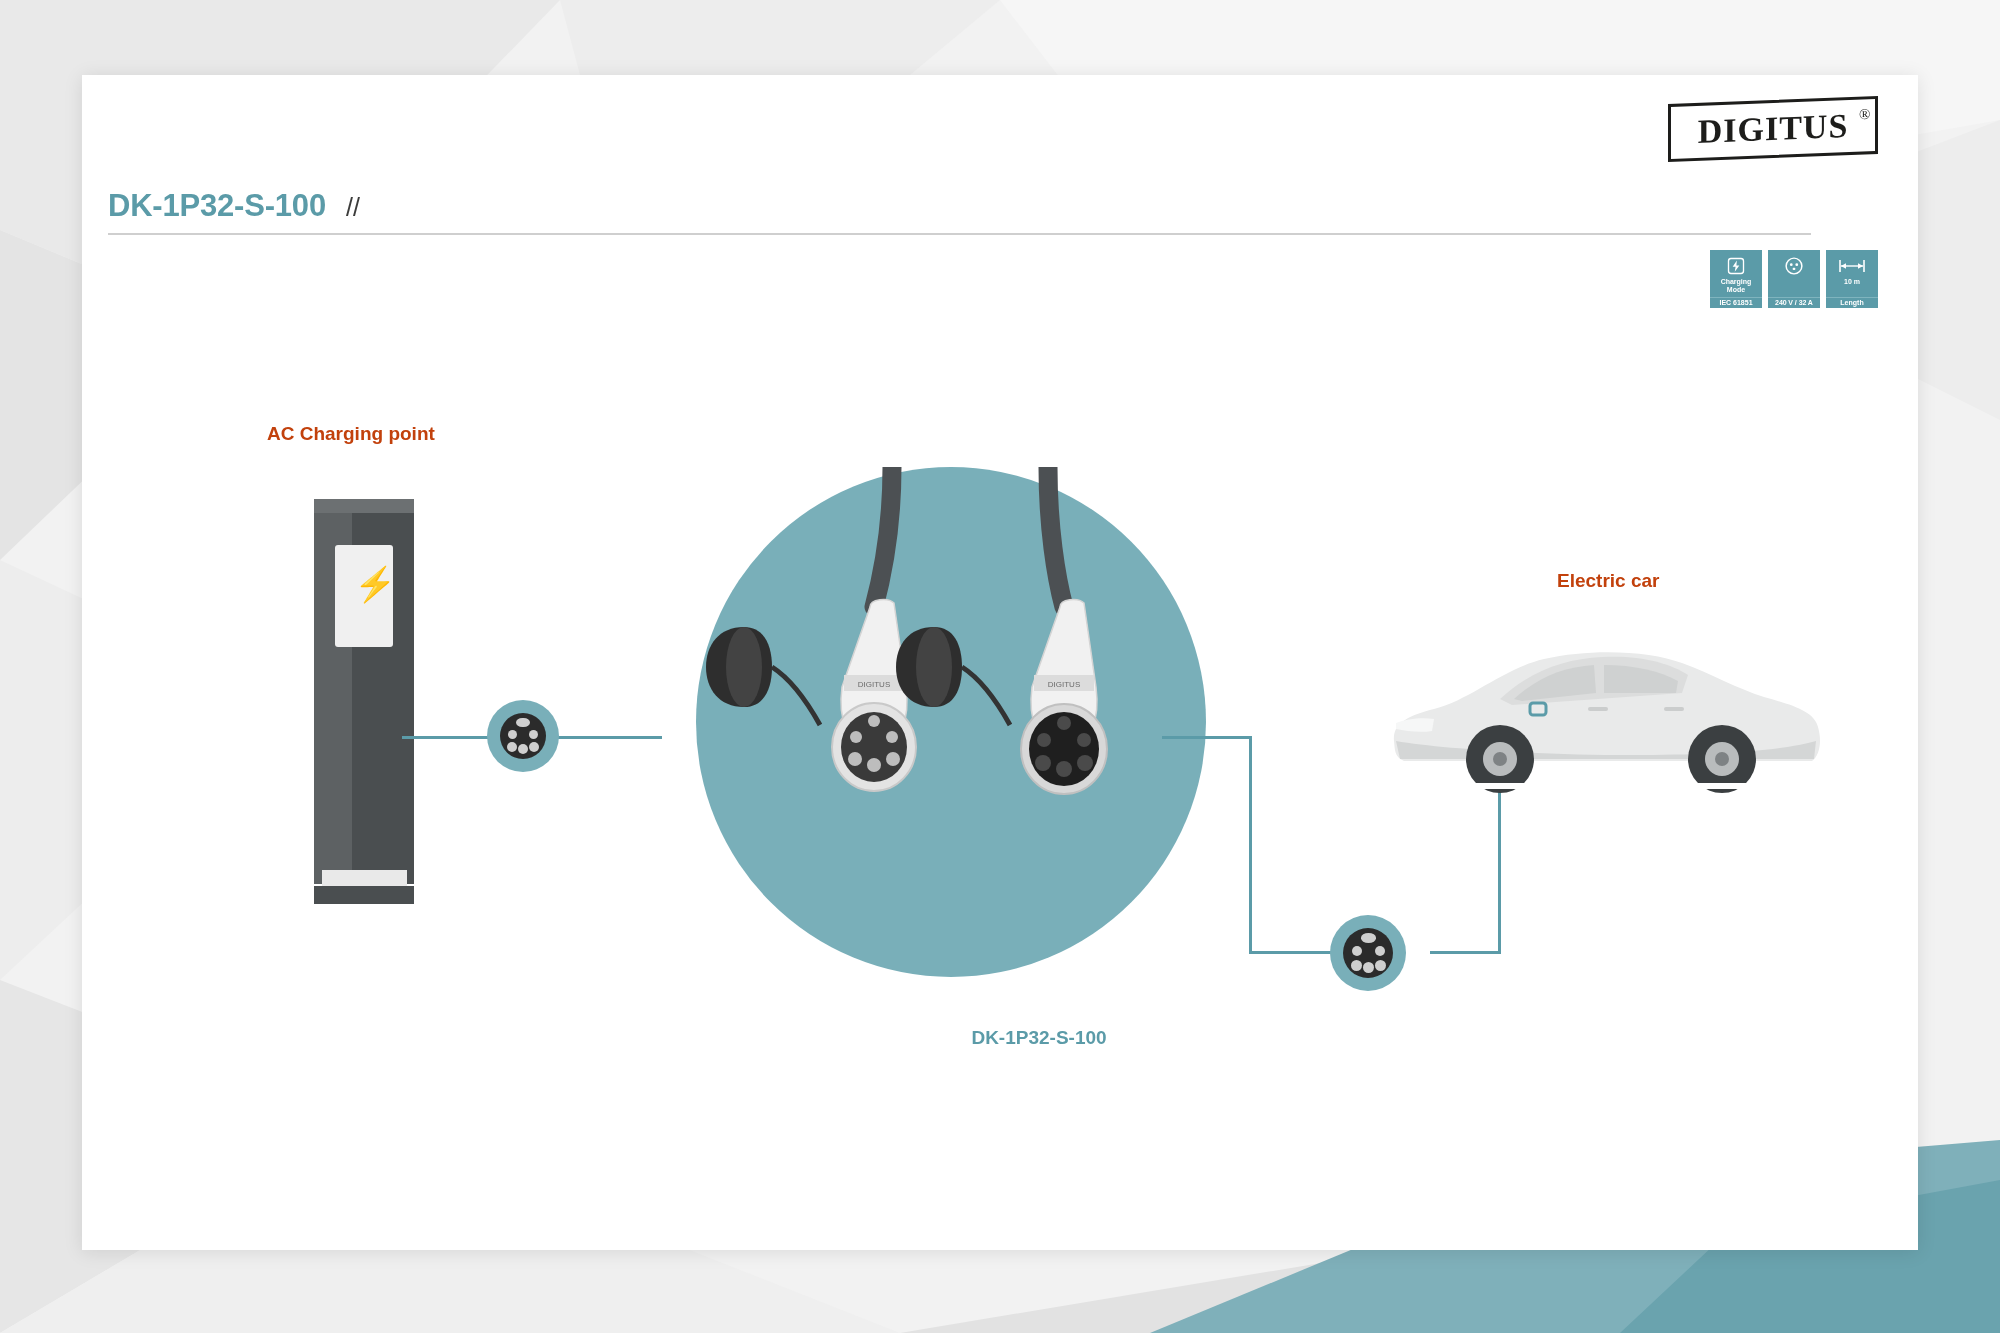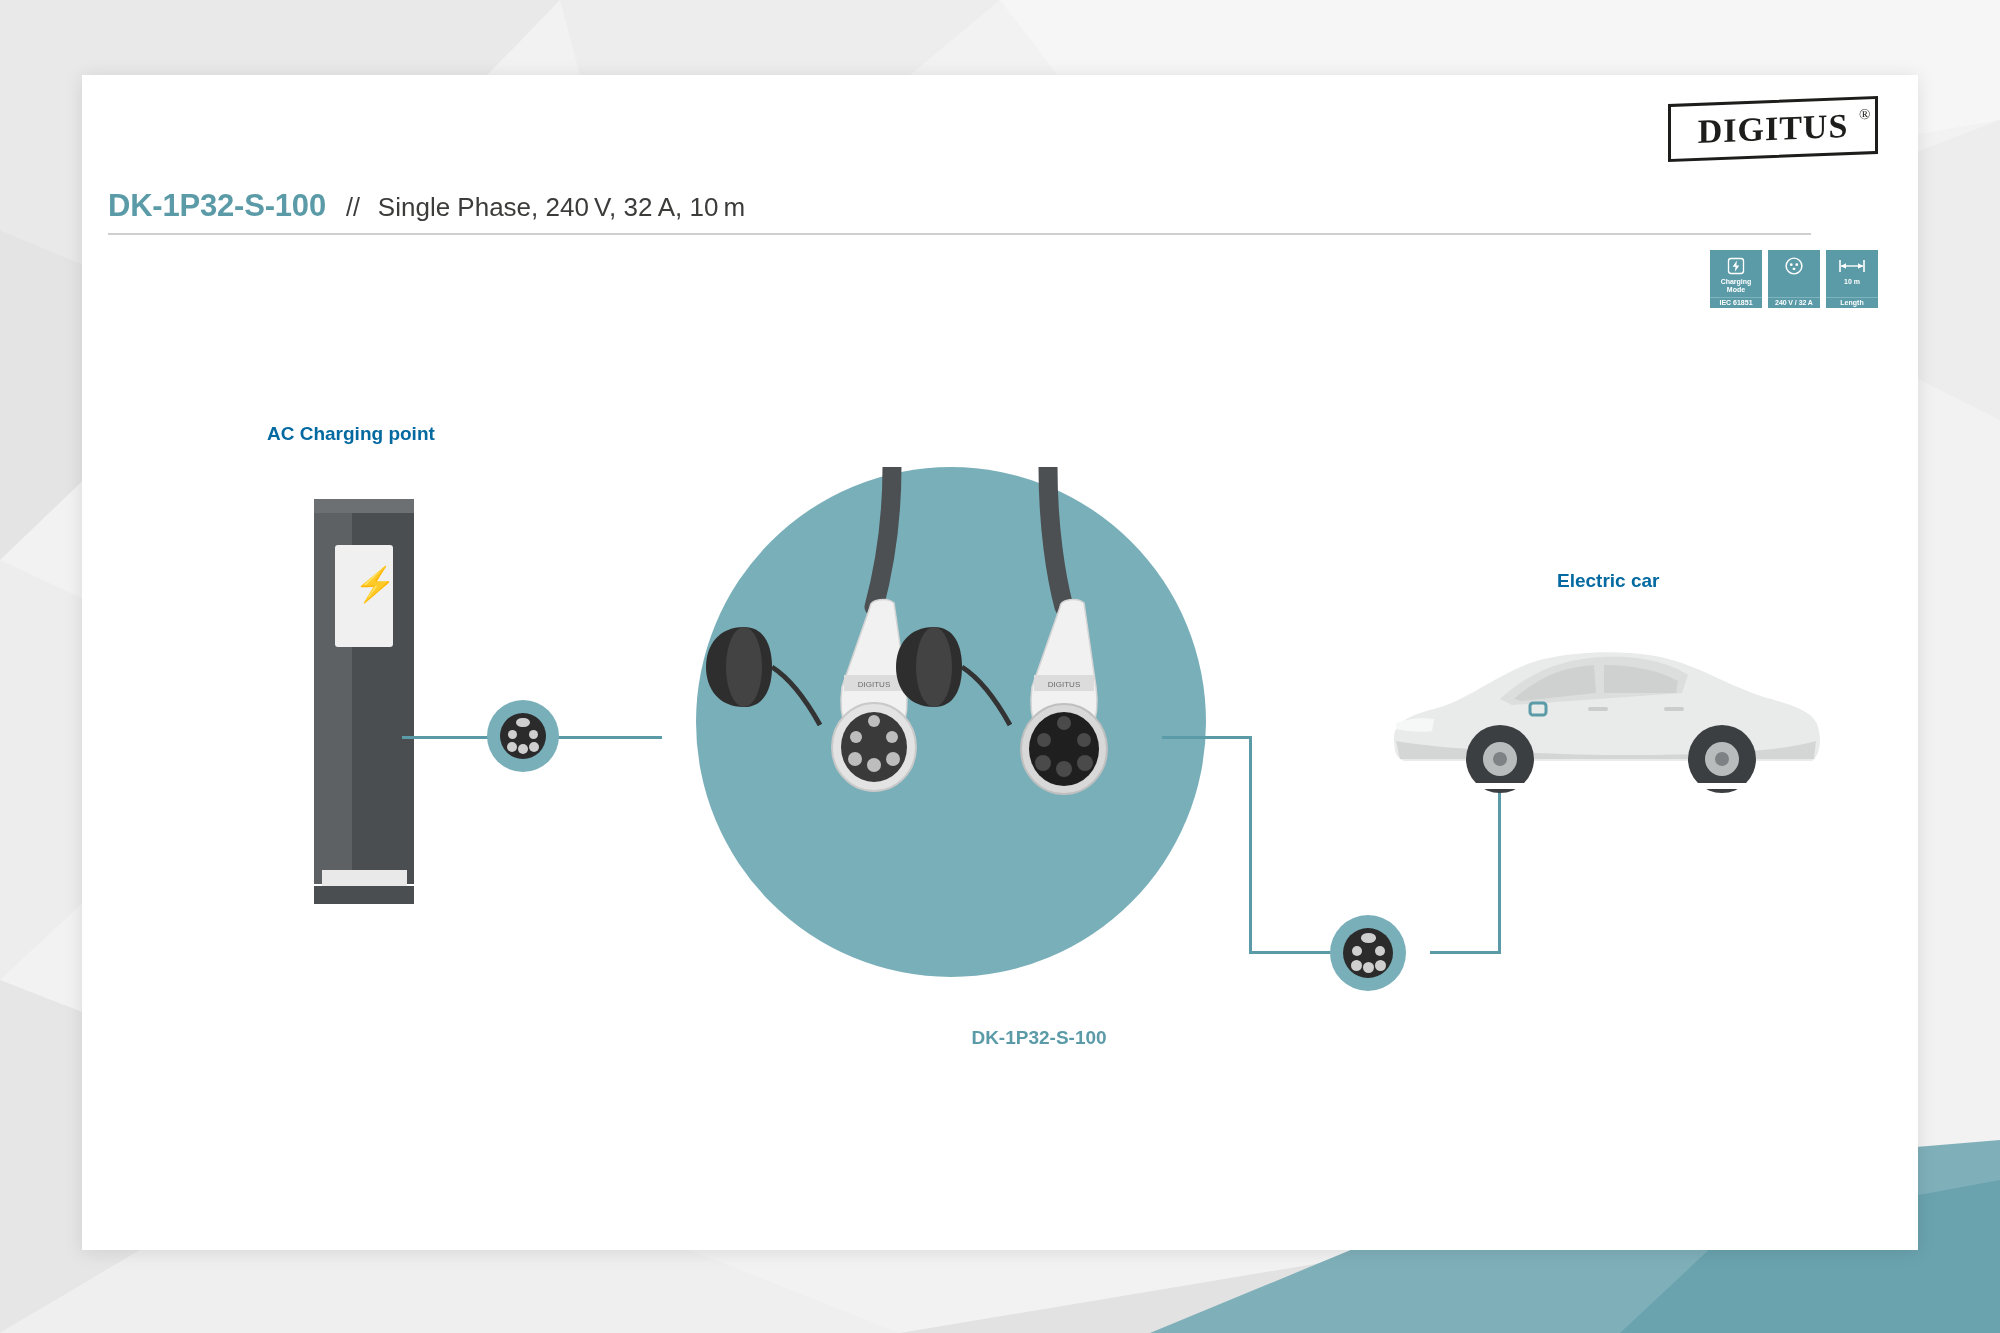--- a/index.html
+++ b/index.html
@@ -74,21 +74,21 @@
   }
   .badge .bicon{height:24px;display:flex;align-items:center;justify-content:center;}
   .badge .bl{font-size:7px;line-height:8px;text-align:center;font-weight:bold;}
   .badge-bottom{
     width:100%;margin-top:auto;background:#5b9ba8;border-top:1px solid #7fb4be;
     font-size:7px;text-align:center;font-weight:bold;padding:1px 0 2px;
   }
 
   
   .lbl{
-    position:absolute;font-size:19px;font-weight:bold;color:#0369a1;
+    position:absolute;font-size:19px;font-weight:bold;color:#c2410c;
   }
   .lbl-ac{left:185px;top:348px;}
   .lbl-car{left:1475px;top:495px;}
   .lbl-product{
     position:absolute;left:787px;top:952px;width:340px;text-align:center;
     font-size:19px;font-weight:bold;color:#5b9ba8;
   }
 
   
   .teal-circle{
@@ -151,21 +151,20 @@
 
   <div class="logo">
     <div class="logo-box"></div>
     <div class="logo-text">DIGITUS</div>
     <div class="logo-reg">®</div>
   </div>
 
   <div class="title-row">
     <span class="title-code">DK-1P32-S-100</span>
     <span class="title-sep">//</span>
-    <span class="title-desc">Single Phase, 240 V, 32 A, 10 m</span>
   </div>
   <div class="title-rule"></div>
 
   <div class="badges">
 
     <div class="badge">
       <div class="bicon">
         <svg width="20" height="20" viewBox="0 0 24 24">
           <rect x="3" y="3" width="18" height="18" rx="3" fill="none" stroke="#ffffff" stroke-width="1.6"></rect>
           <polygon points="13,5.5 8,13 11.5,13 10.5,19 16,11.5 12.5,11.5" fill="#ffffff"></polygon>

